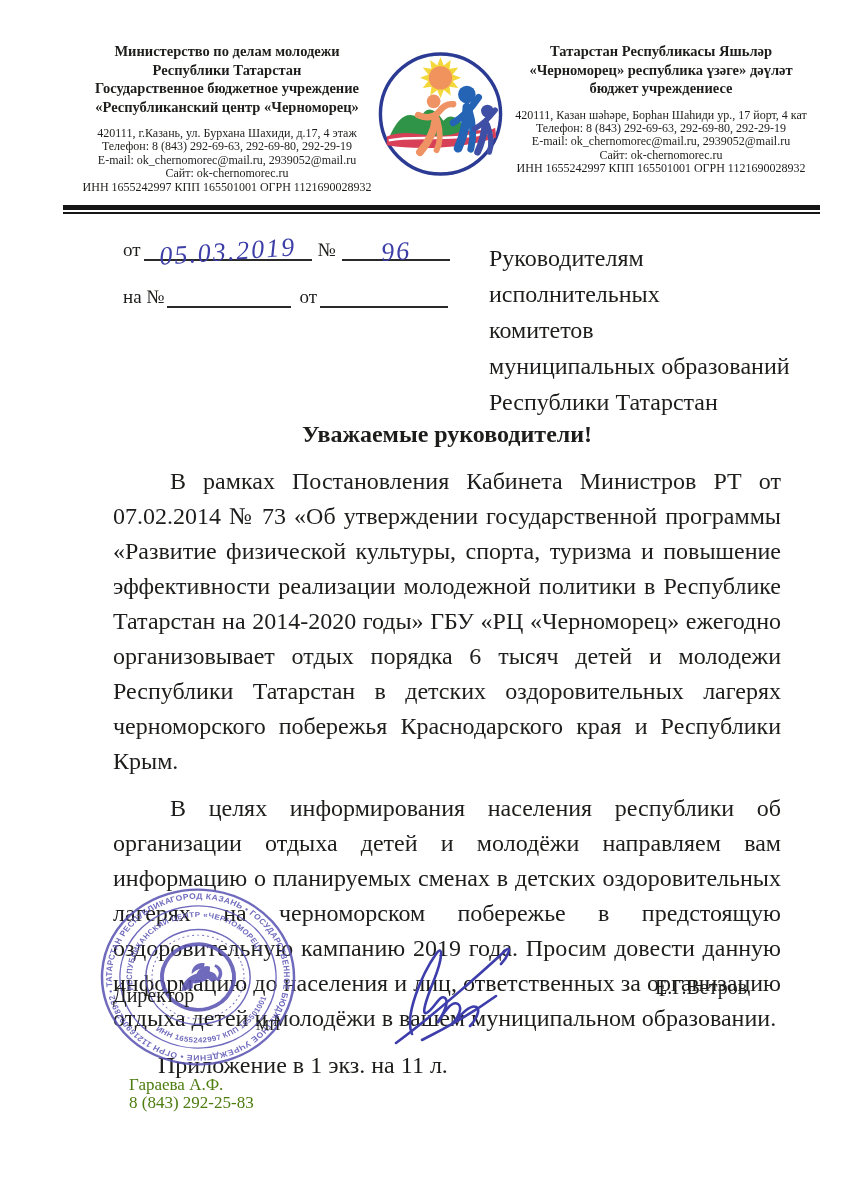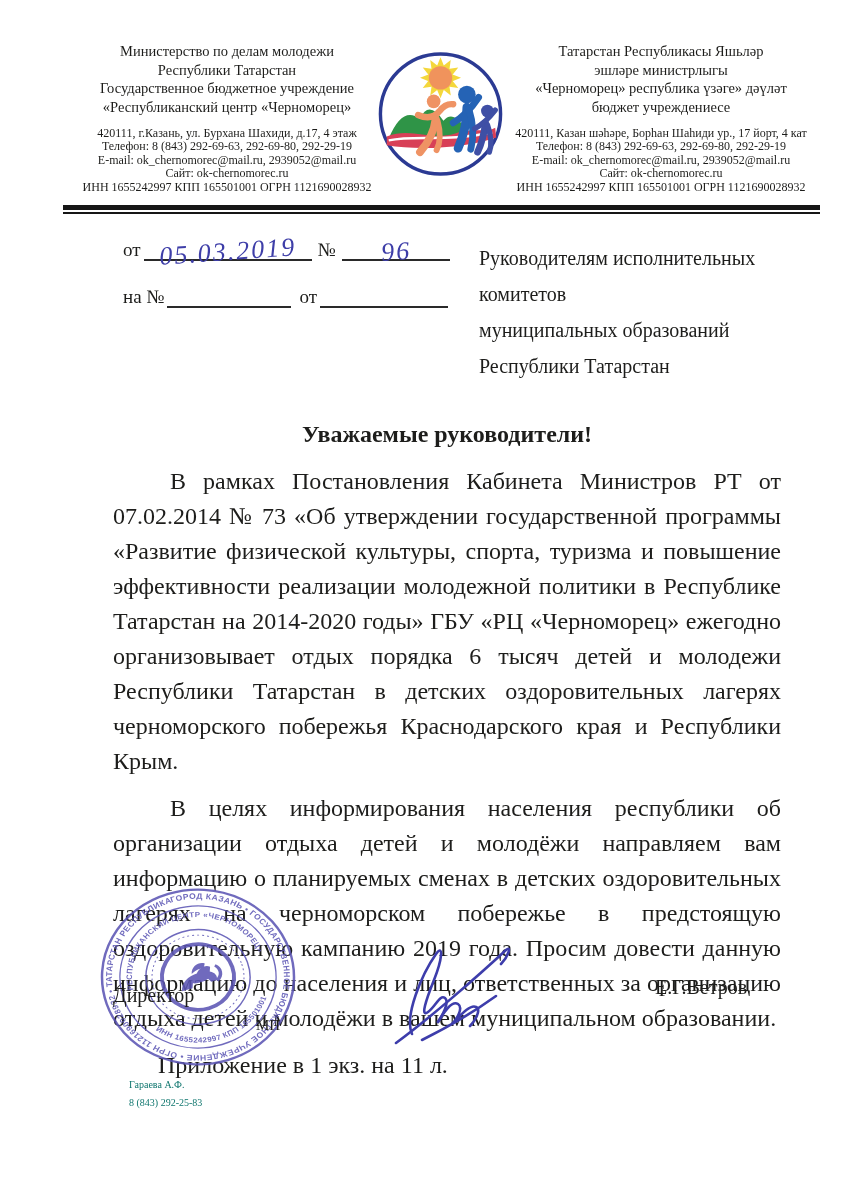--- a/index.html
+++ b/index.html
@@ -4,51 +4,51 @@
 <style>
   html,body{margin:0;padding:0;background:#e9e9e9;}
   .page{
     position:relative;width:848px;height:1200px;background:#ffffff;
     font-family:"Liberation Serif", serif;color:#1d1d1b;overflow:hidden;
   }
   
   .org{position:absolute;top:42px;width:334px;text-align:center;}
   .org-left{left:60px;}
   .org-right{left:494px;}
-  .org-title{font-weight:400;font-size:14.5px;line-height:18.5px;}
+  .org-title{font-weight:700;font-size:14.5px;line-height:18.5px;}
   .org-contact{margin-top:11px;font-size:12px;line-height:13.4px;}
   .logo{position:absolute;left:377px;top:50px;width:127px;height:128px;}
   .rule{position:absolute;left:63px;top:205px;width:757px;height:2px;
     background:#fff;border-top:5px solid #161616;border-bottom:2px solid #161616;}
   
   .refs{position:absolute;left:123px;top:234px;width:345px;font-size:19px;}
   .ref-line{display:flex;align-items:flex-end;height:27px;}
   .ref-line + .ref-line{margin-top:20px;}
   .ref-label{white-space:pre;}
   .fill{border-bottom:2px solid #2a2a2a;display:flex;justify-content:center;align-items:flex-end;}
   .fill-date{width:168px;margin-left:3px;}
   .fill-num{width:108px;margin-left:6px;}
   .fill-reply{width:124px;margin-left:3px;}
   .fill-reply2{width:128px;margin-left:3px;}
   .hand{font-style:italic;color:#3e3ea8;font-size:26px;line-height:20px;
     letter-spacing:2px;transform:rotate(-4deg) translateY(3px);white-space:pre;}
-  .recipient{position:absolute;left:479px;top:240px;width:330px;font-size:20px;line-height:36px;}
+  .recipient{position:absolute;left:489px;top:240px;width:330px;font-size:24px;line-height:36px;}
   
   .body-block{position:absolute;left:101px;top:417px;width:692px;
     font-size:24px;line-height:35px;text-align:justify;}
   .salutation{text-align:center;font-weight:700;}
   .body-block p{margin:12px;text-indent:57px;}
   .attachment{text-indent:57px;}
   
   .stamp{position:absolute;left:98px;top:886px;width:200px;height:182px;opacity:.87;}
   .director{position:absolute;left:113px;top:984px;font-size:20px;}
   .mp{position:absolute;left:220px;top:1017px;font-size:15px;margin-left:36px;}
   .signature{position:absolute;left:382px;top:912px;width:155px;height:135px;}
   .signer{position:absolute;left:655px;top:976px;font-size:20px;}
-  .footer{position:absolute;left:129px;top:1076px;font-size:10px;line-height:18px;color:#0f766e;}
+  .footer{position:absolute;left:129px;top:1076px;font-size:17px;line-height:18px;color:#4d7c0f;}
   .stamp-text{font-family:"Liberation Sans", sans-serif;font-weight:700;}
 </style>
 </head>
 <body>
 
 <div class="page">
 
   <div class="org org-left">
     <div class="org-title">
       <div>Министерство по делам молодежи</div>
@@ -109,21 +109,20 @@
         <path d="M100,80 Q111,74 121,61" stroke-width="5.5"></path>
         <path d="M111,74 Q109,91 103,104" stroke-width="7"></path>
         <path d="M113,76 Q119,93 115,104" stroke-width="5.5"></path>
       </g>
     </svg>
   </div>
 
   <div class="org org-right">
     <div class="org-title">
       <div>Татарстан Республикасы Яшьләр</div>
-      <div>эшләре министрлыгы</div>
       <div>«Черноморец» республика үзәге» дәүләт</div>
       <div>бюджет учреждениесе</div>
     </div>
     <div class="org-contact">
       <div>420111, Казан шәһәре, Борһан Шаһиди ур., 17 йорт, 4 кат</div>
       <div>Телефон: 8 (843) 292-69-63, 292-69-80, 292-29-19</div>
       <div>E-mail: ok_chernomorec@mail.ru, 2939052@mail.ru</div>
       <div>Сайт: ok-chernomorec.ru</div>
       <div>ИНН 1655242997 КПП 165501001 ОГРН 1121690028932</div>
     </div>

